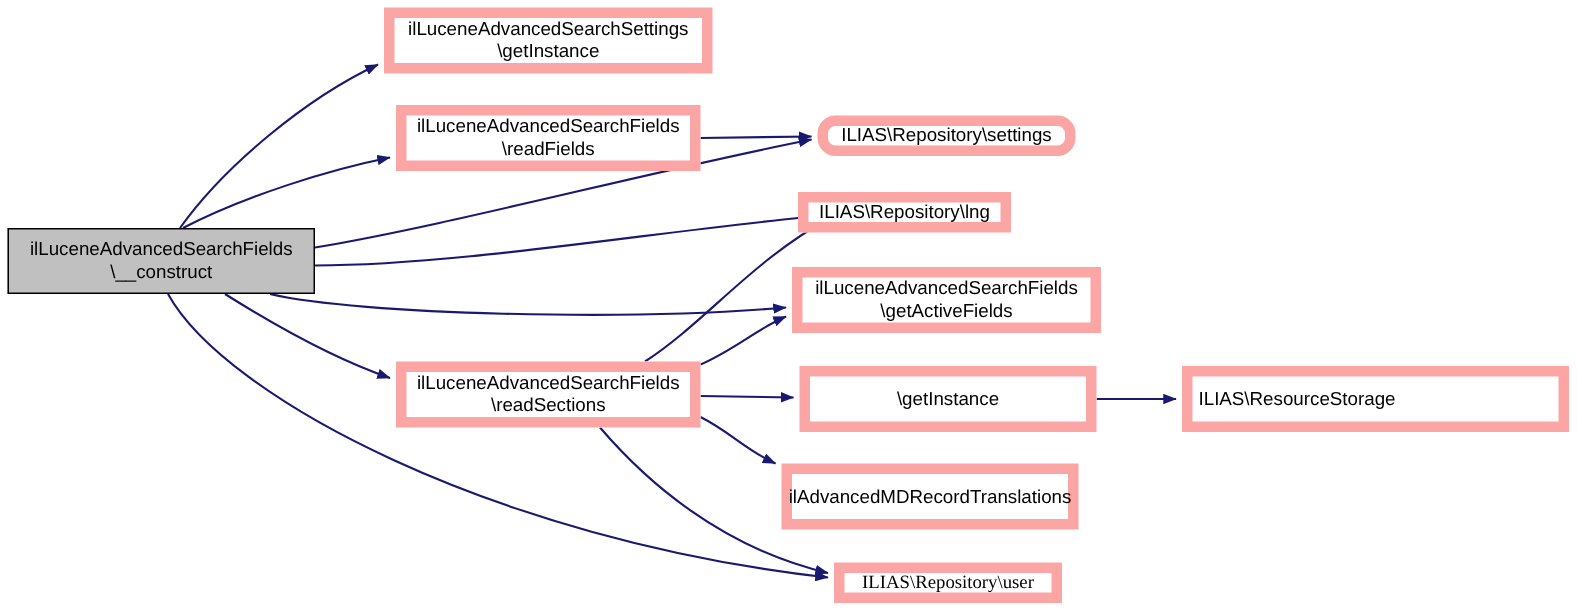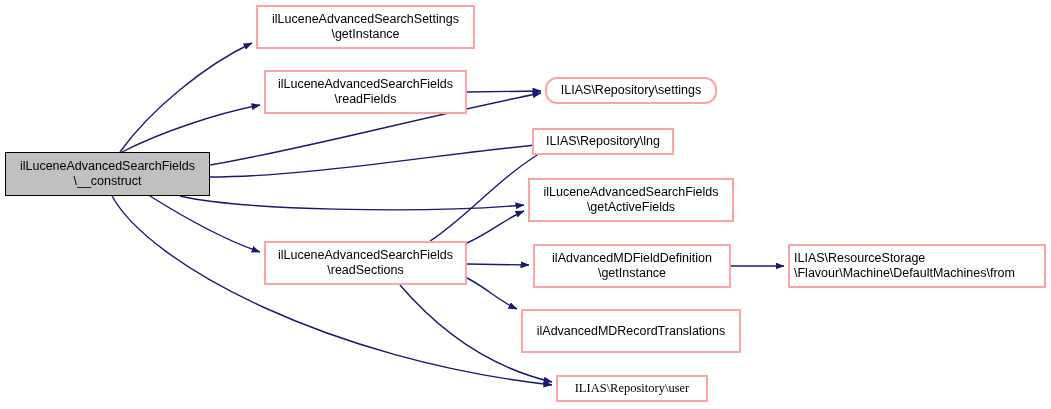--- a/index.html
+++ b/index.html
@@ -18,21 +18,21 @@
   #edge-layer {
     position: absolute;
     left: 0;
     top: 0;
     width: 1051px;
     height: 409px;
   }
   .node {
     position: absolute;
     box-sizing: border-box;
-    border: 2px solid #fca5a5;
+    border: 7px solid #fca5a5;
     background: #ffffff;
     color: #000000;
     font-size: 12.5px;
     line-height: 15px;
     text-align: center;
     display: flex;
     flex-direction: column;
     align-items: center;
     justify-content: center;
     white-space: pre;
@@ -78,18 +78,18 @@
       </g>
   </svg>
   <div id="nodes">
       <div class="node root" style="left: 5px; top: 152px; width: 205px; height: 44px;"><span class="ln">ilLuceneAdvancedSearchFields</span><span class="ln">\__construct</span></div>
       <div class="node" style="left: 256px; top: 5px; width: 219px; height: 44px;"><span class="ln">ilLuceneAdvancedSearchSettings</span><span class="ln">\getInstance</span></div>
       <div class="node" style="left: 264px; top: 70px; width: 203px; height: 44px;"><span class="ln">ilLuceneAdvancedSearchFields</span><span class="ln">\readFields</span></div>
       <div class="node" style="left: 545px; top: 77px; width: 172px; height: 27px; border-radius: 12px;"><span class="ln">ILIAS\Repository\settings</span></div>
       <div class="node" style="left: 532px; top: 128px; width: 142px; height: 27px;"><span class="ln">ILIAS\Repository\lng</span></div>
       <div class="node" style="left: 528px; top: 178px; width: 206px; height: 44px;"><span class="ln">ilLuceneAdvancedSearchFields</span><span class="ln">\getActiveFields</span></div>
       <div class="node" style="left: 264px; top: 241px; width: 203px; height: 44px;"><span class="ln">ilLuceneAdvancedSearchFields</span><span class="ln">\readSections</span></div>
-      <div class="node" style="left: 533px; top: 244px; width: 198px; height: 44px;"><span class="ln">ilAdvancedMDFieldDefinition</span><span class="ln">\getInstance</span></div>
-      <div class="node left-align" style="left: 788px; top: 244px; width: 258px; height: 44px;"><span class="ln">ILIAS\ResourceStorage</span><span class="ln">\Flavour\Machine\DefaultMachines\from</span></div>
-      <div class="node" style="left: 521px; top: 309px; width: 220px; height: 44px;"><span class="ln">ilAdvancedMDRecordTranslations</span></div>
+      <div class="node" style="left: 533px; top: 244px; width: 198px; height: 44px;"><span class="ln">\getInstance</span></div>
+      <div class="node left-align" style="left: 788px; top: 244px; width: 258px; height: 44px;"><span class="ln">ILIAS\ResourceStorage</span></div>
+      <div class="node" style="left: 521px; top: 309px; width: 198px; height: 44px;"><span class="ln">ilAdvancedMDRecordTranslations</span></div>
       <div class="node" style="left: 556px; top: 375px; width: 152px; height: 27px; font-family: Liberation Serif, serif;"><span class="ln">ILIAS\Repository\user</span></div>
     </div>
 </div>
 
 </body></html>

